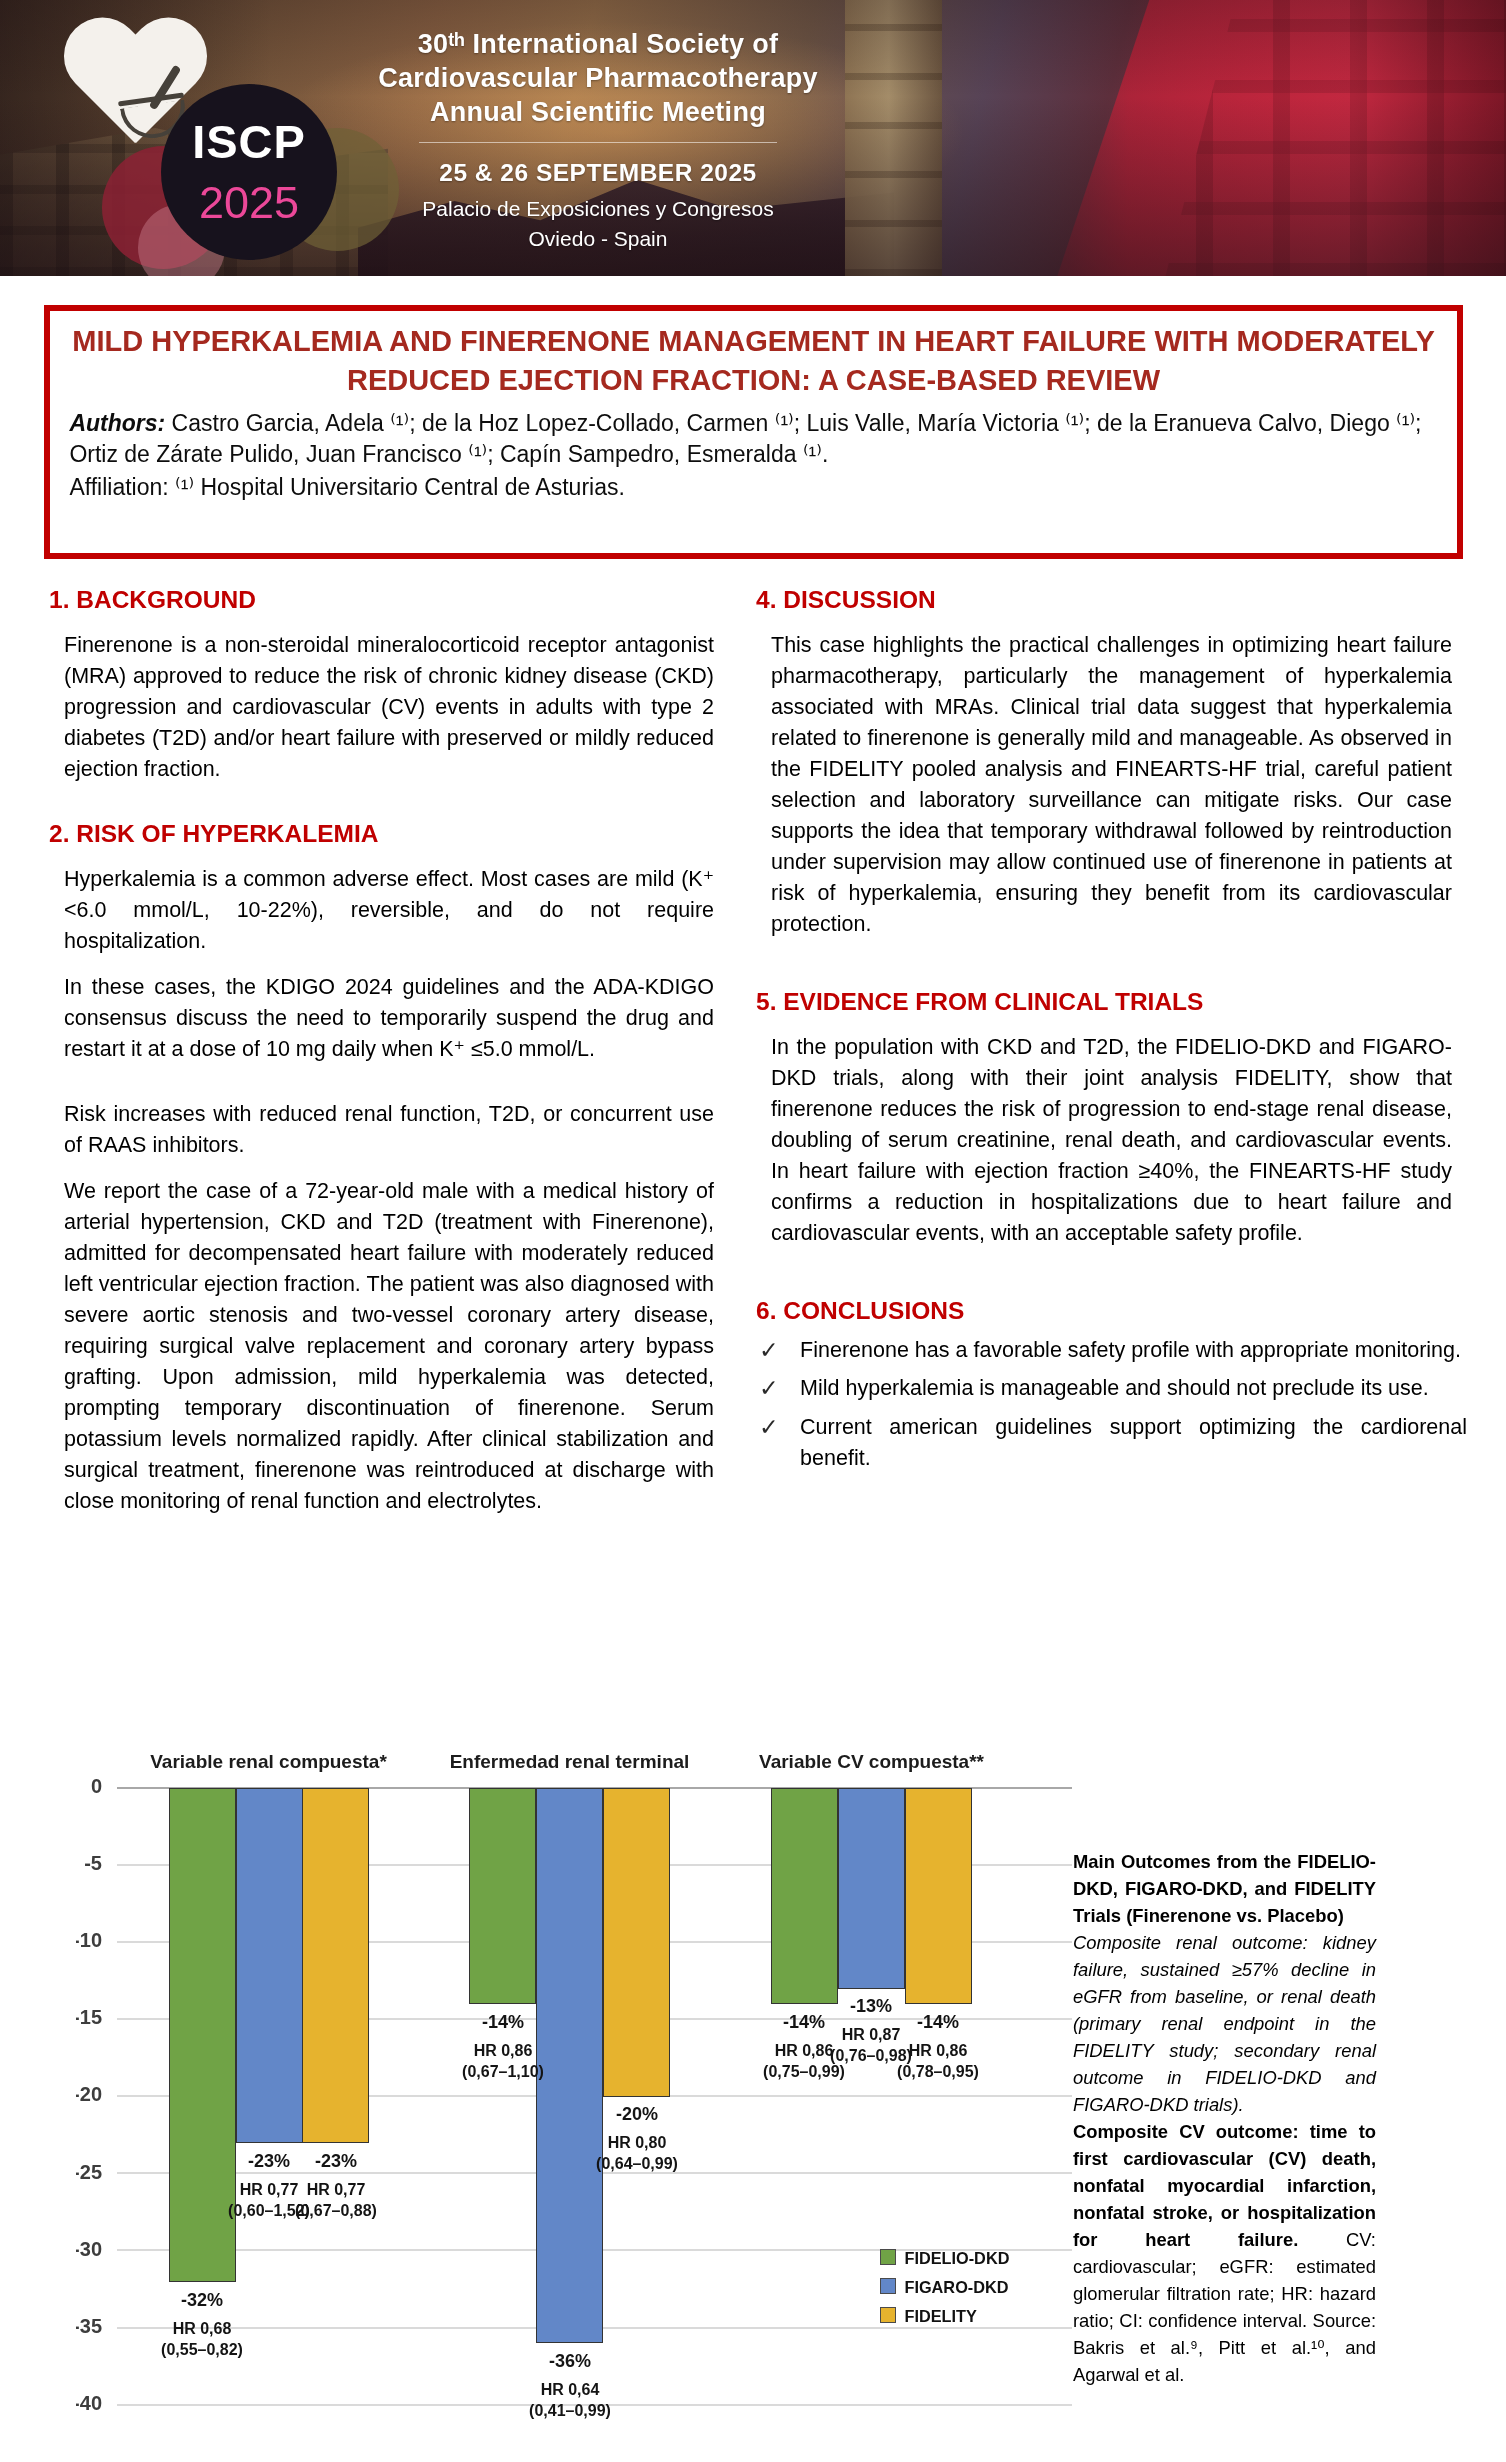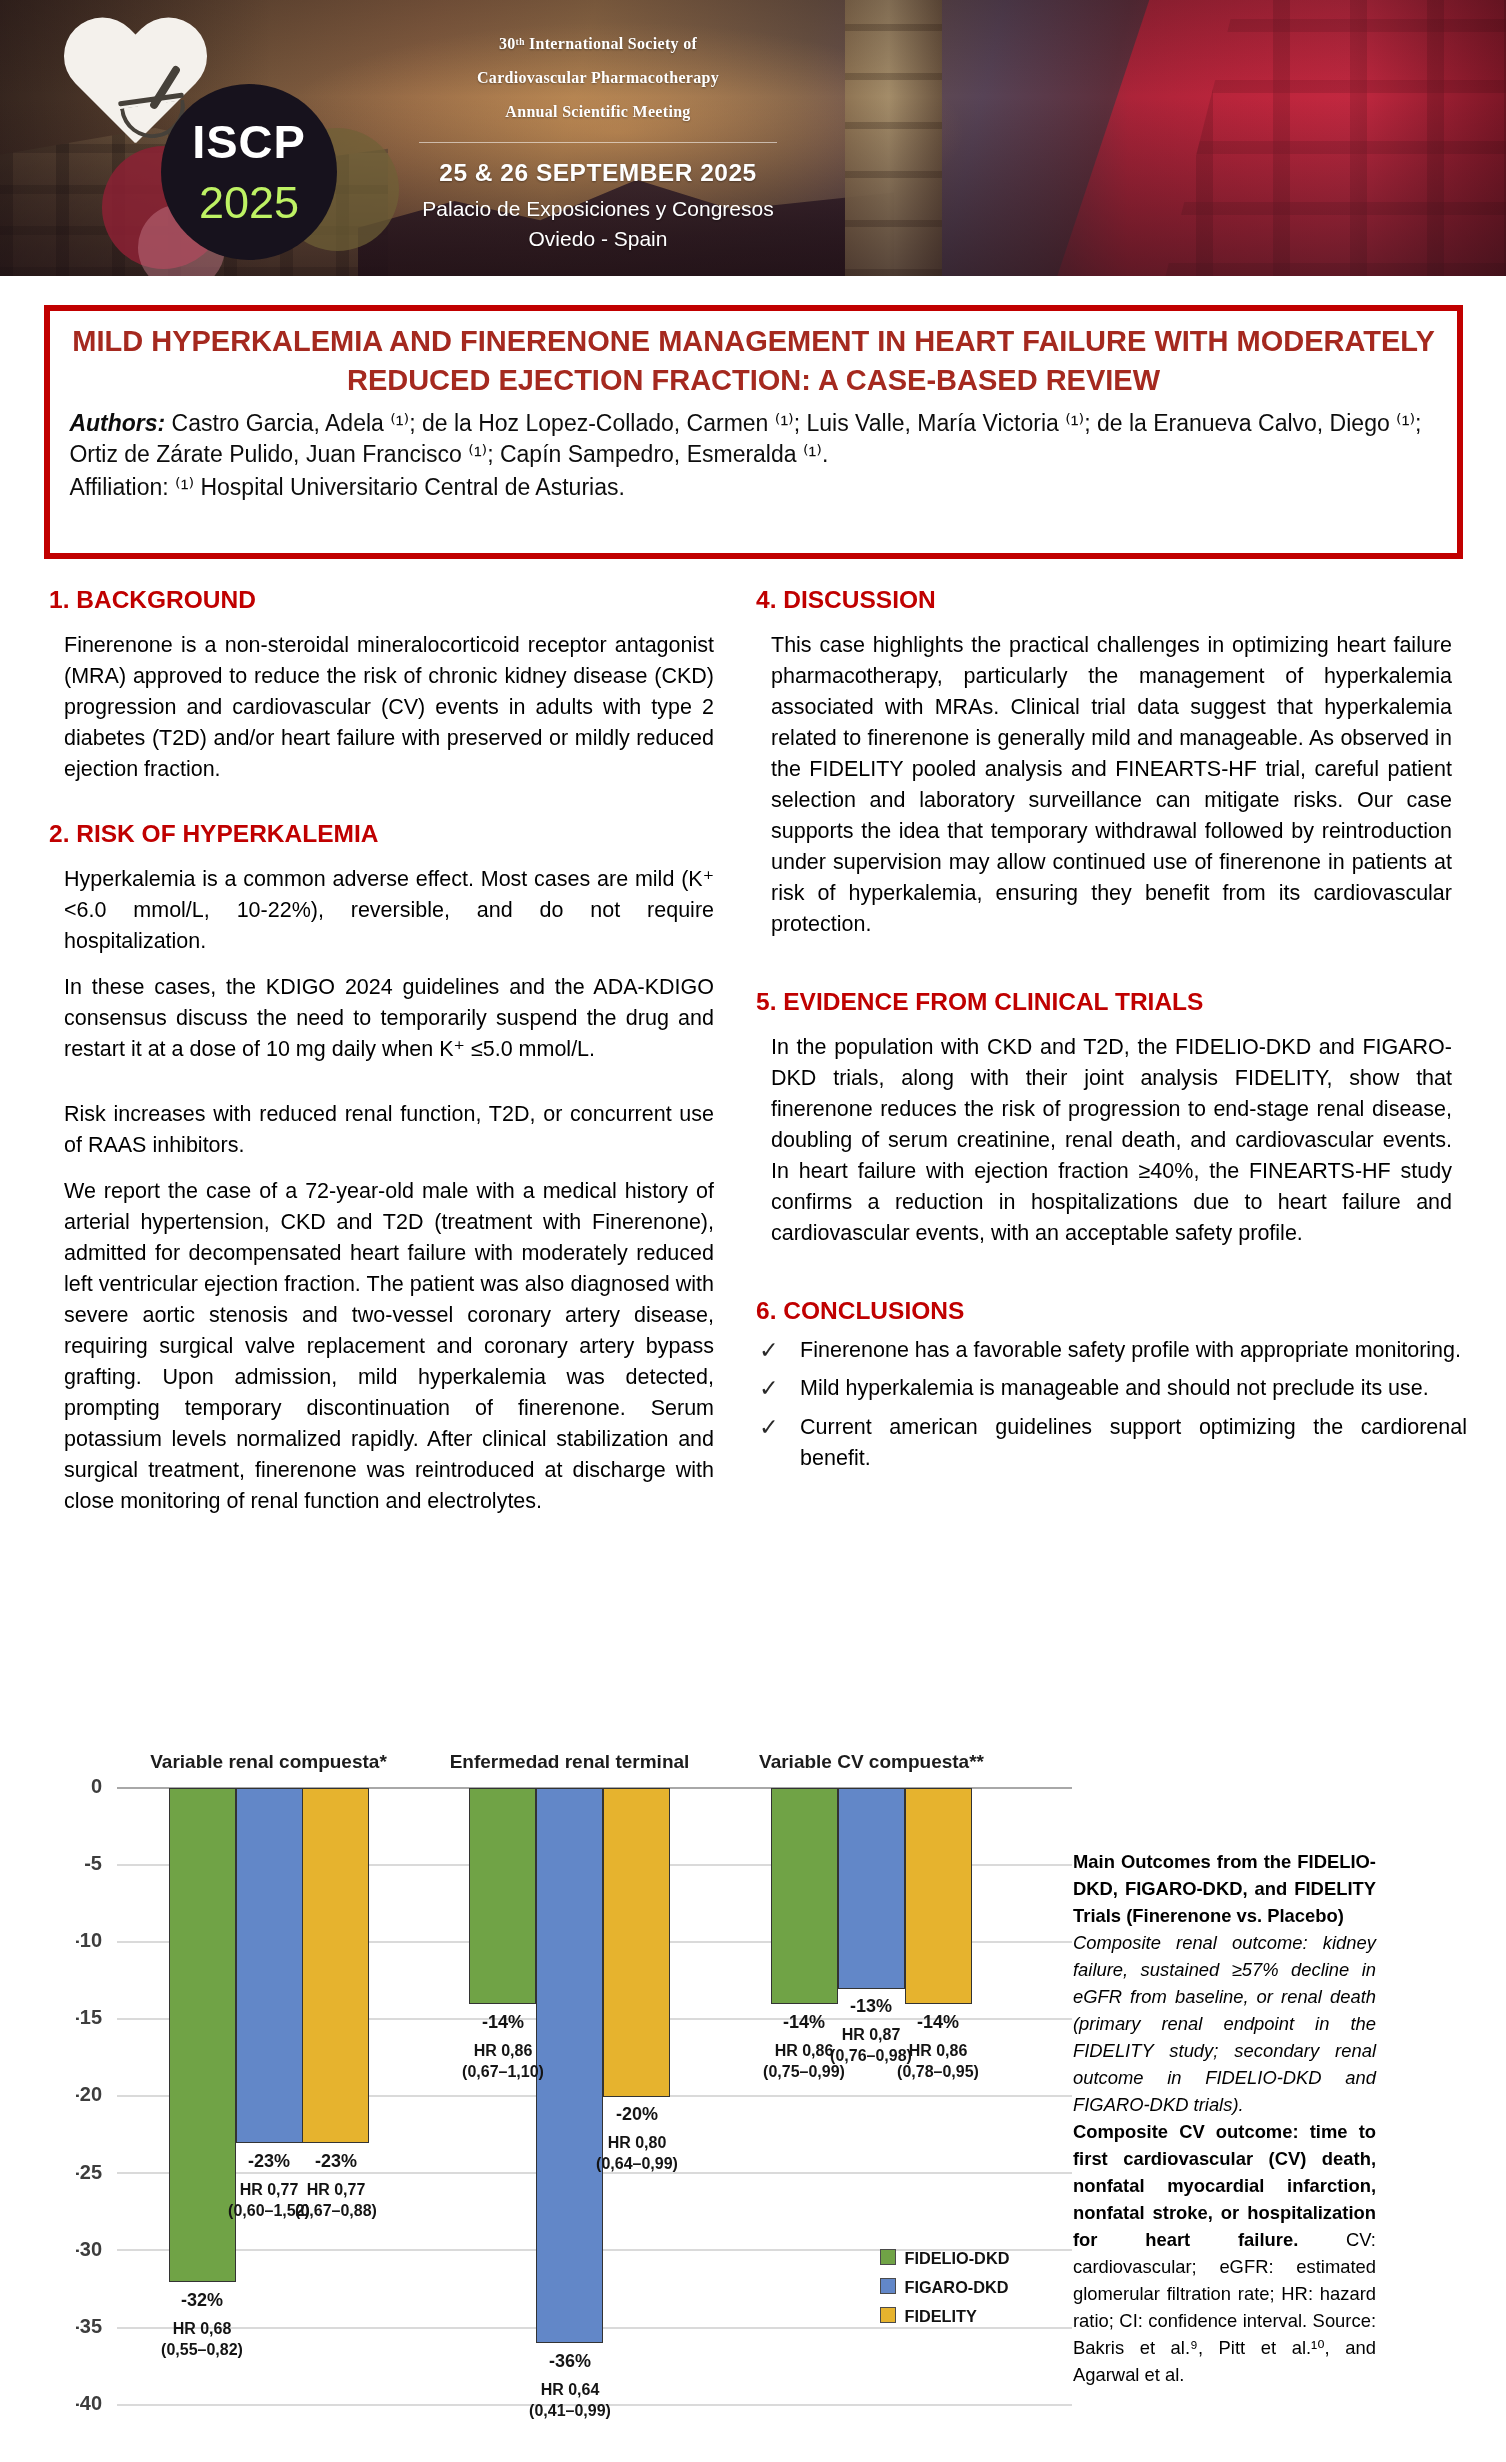--- a/index.html
+++ b/index.html
@@ -50,25 +50,25 @@
   .heart-l{position:absolute;left:18px;top:20.4px;width:77px;height:123px;border-radius:40px 40px 0 0;
     background:#f4f1ec;transform:rotate(45deg);transform-origin:100% 100%;}
   .mortar{position:absolute;left:77px;top:77px;width:77px;height:66px;}
   .mortar-rim{position:absolute;left:0;top:20.4px;width:66px;height:4.6px;background:#46413a;border-radius:2px;transform:rotate(-8deg);}
   .mortar-bowl{position:absolute;left:4.1px;top:26.6px;width:57px;height:30px;border:4.6px solid #46413a;border-top:none;
     border-radius:0 0 56px 56px;transform:rotate(-8deg);}
   .pestle{position:absolute;left:43px;top:-14.3px;width:8.2px;height:49px;background:#46413a;border-radius:4.1px;transform:rotate(32deg);}
   .iscp-circle{position:absolute;left:120px;top:84px;width:176px;height:176px;border-radius:50%;
     background:#17121d;display:flex;flex-direction:column;align-items:center;justify-content:center;z-index:3;}
   .iscp-acronym{color:#fff;font-size:47px;font-weight:700;letter-spacing:1px;line-height:49px;}
-  .iscp-year{color:#bef264;font-size:45px;font-weight:400;line-height:49px;margin-top:12px;}
+  .iscp-year{color:#ec4899;font-size:45px;font-weight:400;line-height:49px;margin-top:12px;}
 
   .banner-text{position:absolute;left:317px;top:26.6px;width:562px;text-align:center;color:#fff;z-index:2;}
-  .society-line{font-size:16px;line-height:34px;font-weight:600;letter-spacing:0.3px;
-    text-shadow:0 0.5px 2px rgba(0,0,0,.35);font-family:Liberation Serif, serif;}
+  .society-line{font-size:27px;line-height:34px;font-weight:600;letter-spacing:0.3px;
+    text-shadow:0 0.5px 2px rgba(0,0,0,.35);}
   .banner-divider{margin:13.3px auto 15.3px auto;width:358px;height:1.5px;background:rgba(255,255,255,.55);}
   .banner-date{font-size:24.5px;font-weight:700;letter-spacing:0.5px;text-shadow:0 0.5px 2px rgba(0,0,0,.35);}
   .banner-venue{font-size:21px;font-weight:500;margin-top:10.2px;text-shadow:0 0.5px 2px rgba(0,0,0,.35);}
   .banner-city{font-size:21px;font-weight:500;margin-top:6.1px;text-shadow:0 0.5px 2px rgba(0,0,0,.35);}
 
   
   .title-box{position:absolute;left:44px;top:305px;width:1419px;height:254px;box-sizing:border-box;
     border:6.6px solid #c10000;background:#fff;padding:11.2px 19.4px 0 19.4px;}
   .poster-title{margin:0;text-align:center;color:#a5291f;font-size:29px;line-height:39px;font-weight:700;}
   .authors-par{margin:8.2px 0 0 0;font-size:23px;line-height:31px;text-align:left;color:#0d0d0d;}

